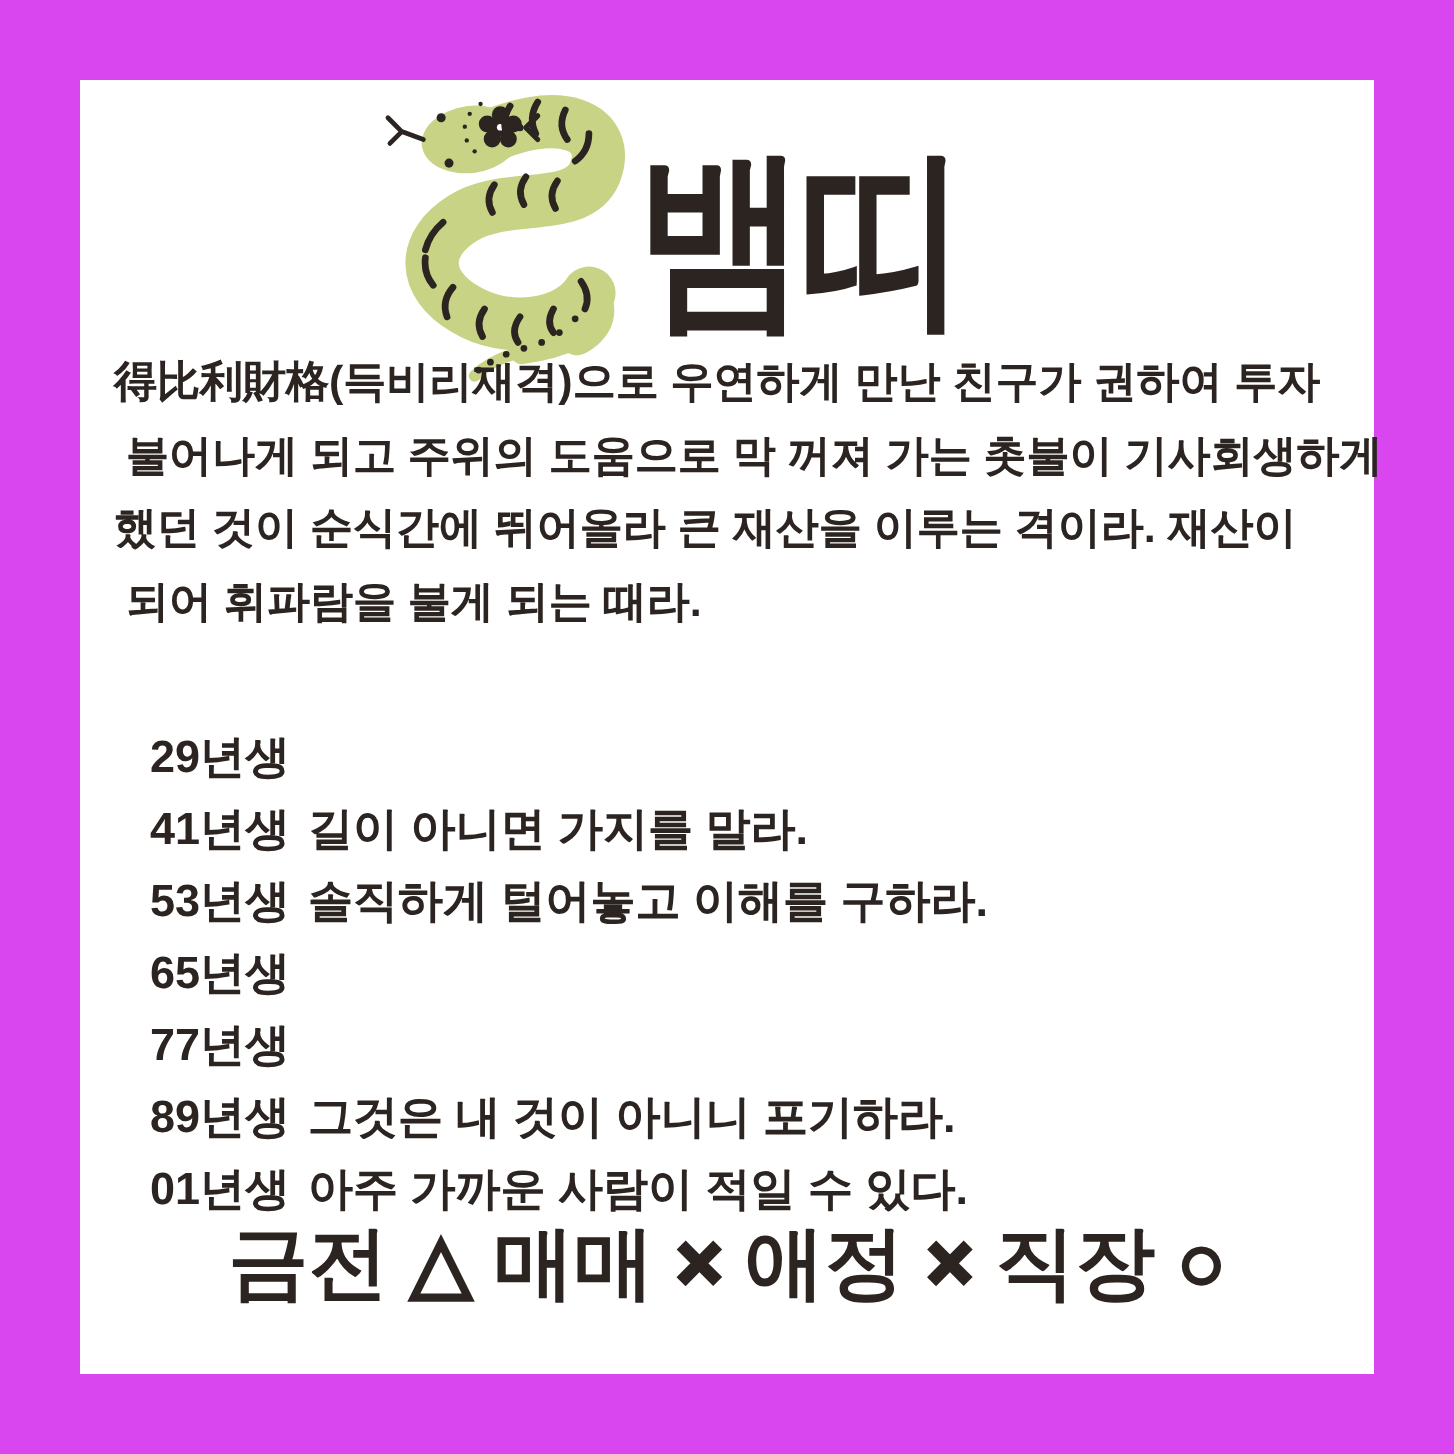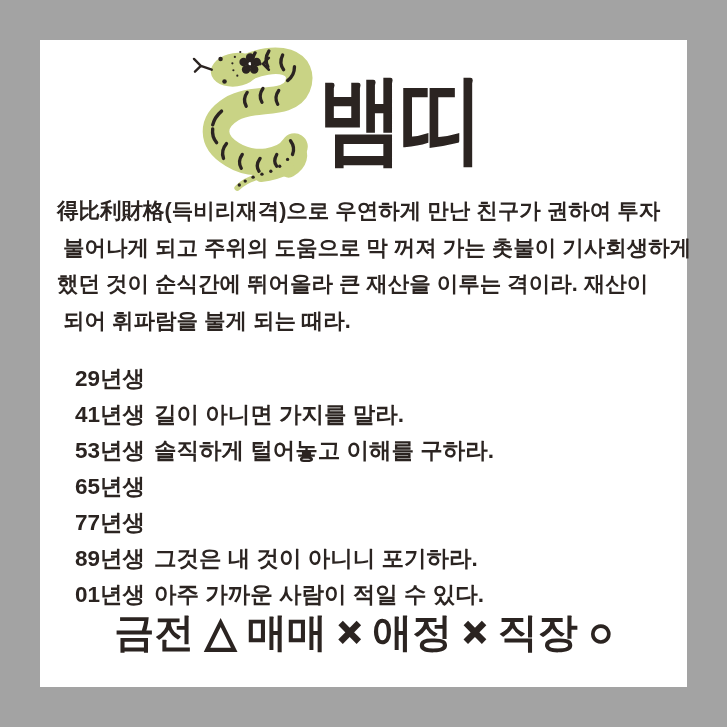--- a/index.html
+++ b/index.html
@@ -2,21 +2,21 @@
 <html><head>
 <meta charset="utf-8">
 <style>
   * { margin: 0; padding: 0; box-sizing: border-box; }
   html, body { width: 727px; height: 727px; }
   body { font-family: "Liberation Sans", "DejaVu Sans", sans-serif; }
 
   .poster {
     position: relative;
     width: 727px; height: 727px;
-    background: #a3a3a3;
+    background: #d946ef;
     overflow: hidden;
   }
   .panel {
     position: absolute;
     left: 40px; top: 40px;
     width: 647px; height: 647px;
     background: #ffffff;
   }
 
   .snake {
@@ -34,21 +34,21 @@
     font-weight: 900;
     letter-spacing: -5px;
     color: #2b2421;
     transform: scaleX(0.88);
     transform-origin: left center;
     white-space: nowrap;
   }
 
   .intro {
     position: absolute;
-    left: 57px; top: 193px;
+    left: 57px; top: 173px;
     width: 620px;
     color: #2b2421;
     font-size: 21.5px;
     font-weight: 700;
     line-height: 36.5px;
   }
   .intro-line { white-space: pre; }
 
   .years {
     position: absolute;

